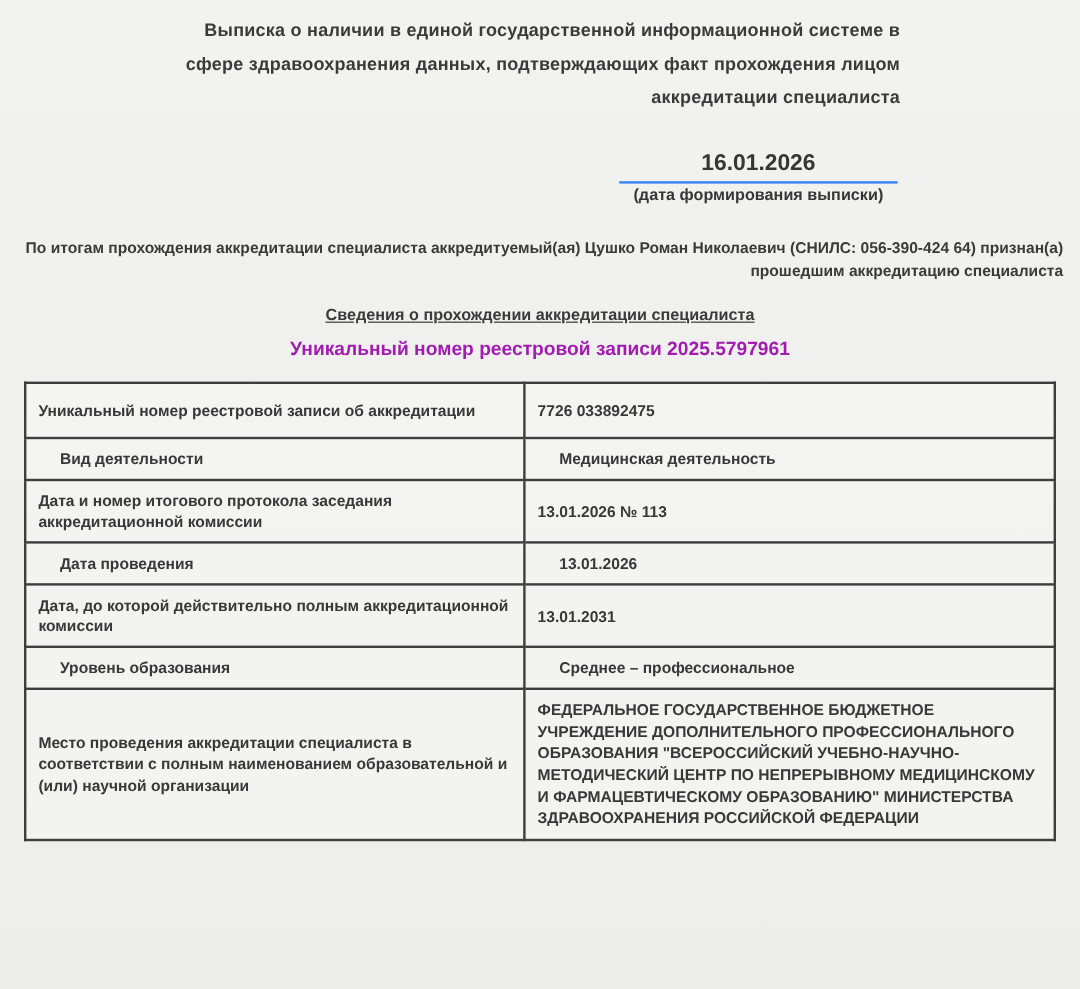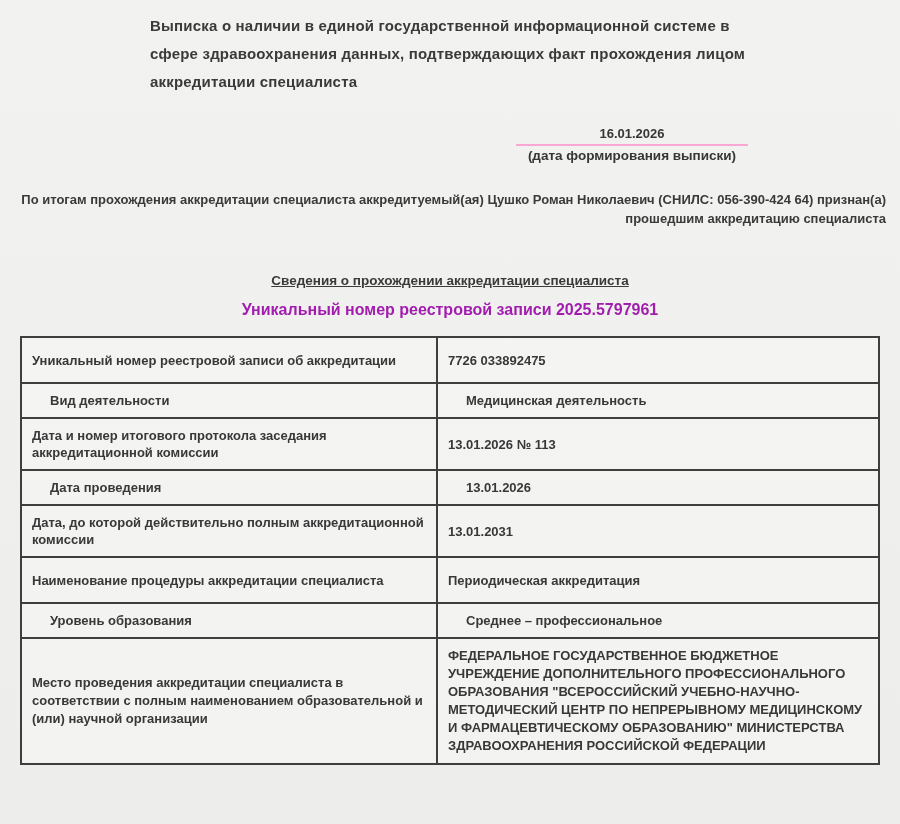--- a/index.html
+++ b/index.html
@@ -7,45 +7,45 @@
     width: 900px; height: 824px;
     background: linear-gradient(180deg, #f2f3f0 0%, #eff0ed 60%, #edeeeb 100%);
     font-family: "Liberation Sans", sans-serif;
     color: #363636;
     -webkit-font-smoothing: antialiased;
     overflow: hidden;
   }
   .page { width: 900px; height: 824px; padding-top: 12px; }
 
   .doc-title {
-    font-size: 15px; font-weight: bold; text-align: left;
+    font-size: 15px; font-weight: bold; text-align: right;
     line-height: 28px; max-width: 600px; margin: 0 auto;
     color: #3a3a3a; letter-spacing: 0.2px;
   }
 
   .date-block {
     width: 232px; margin: 30px 152px 0 auto; text-align: center;
   }
   .date-value {
-    font-size: 13px; font-weight: bold;
-    padding-bottom: 3px; border-bottom: 2px solid #f9a8d4;
+    font-size: 19px; font-weight: bold;
+    padding-bottom: 3px; border-bottom: 2px solid #3b82f6;
   }
   .date-caption {
     font-size: 13.5px; font-weight: bold; padding-top: 2px;
     white-space: nowrap;
   }
 
   .intro {
     margin: 27px auto 0 auto; max-width: 872px;
     font-size: 13px; font-weight: bold; text-align: right;
     line-height: 19px; color: #3a3a3a;
   }
 
   .section-heading {
-    margin-top: 45px; text-align: center;
+    margin-top: 20px; text-align: center;
     font-size: 13.5px; font-weight: bold;
     text-decoration: underline; color: #3a3a3a;
   }
 
   .registry-line {
     margin-top: 13px; text-align: center;
     font-size: 16px; font-weight: bold; color: #a21caf;
   }
 
   table.acc-table {
@@ -98,24 +98,20 @@
         <td class="cell-value">13.01.2026 № 113</td>
       </tr>
       <tr class="short">
         <td class="cell-label">Дата проведения</td>
         <td class="cell-value">13.01.2026</td>
       </tr>
       <tr class="tall">
         <td class="cell-label">Дата, до которой действительно полным аккредитационной комиссии</td>
         <td class="cell-value">13.01.2031</td>
       </tr>
-      <tr class="tall">
-        <td class="cell-label">Наименование процедуры аккредитации специалиста</td>
-        <td class="cell-value">Периодическая аккредитация</td>
-      </tr>
       <tr class="short">
         <td class="cell-label">Уровень образования</td>
         <td class="cell-value">Среднее – профессиональное</td>
       </tr>
       <tr class="xtall">
         <td class="cell-label">Место проведения аккредитации специалиста в соответствии с полным наименованием образовательной и (или) научной организации</td>
         <td class="cell-value">ФЕДЕРАЛЬНОЕ ГОСУДАРСТВЕННОЕ БЮДЖЕТНОЕ УЧРЕЖДЕНИЕ ДОПОЛНИТЕЛЬНОГО ПРОФЕССИОНАЛЬНОГО ОБРАЗОВАНИЯ "ВСЕРОССИЙСКИЙ УЧЕБНО-НАУЧНО-МЕТОДИЧЕСКИЙ ЦЕНТР ПО НЕПРЕРЫВНОМУ МЕДИЦИНСКОМУ И ФАРМАЦЕВТИЧЕСКОМУ ОБРАЗОВАНИЮ" МИНИСТЕРСТВА ЗДРАВООХРАНЕНИЯ РОССИЙСКОЙ ФЕДЕРАЦИИ</td>
       </tr>
     </tbody>
   </table>

